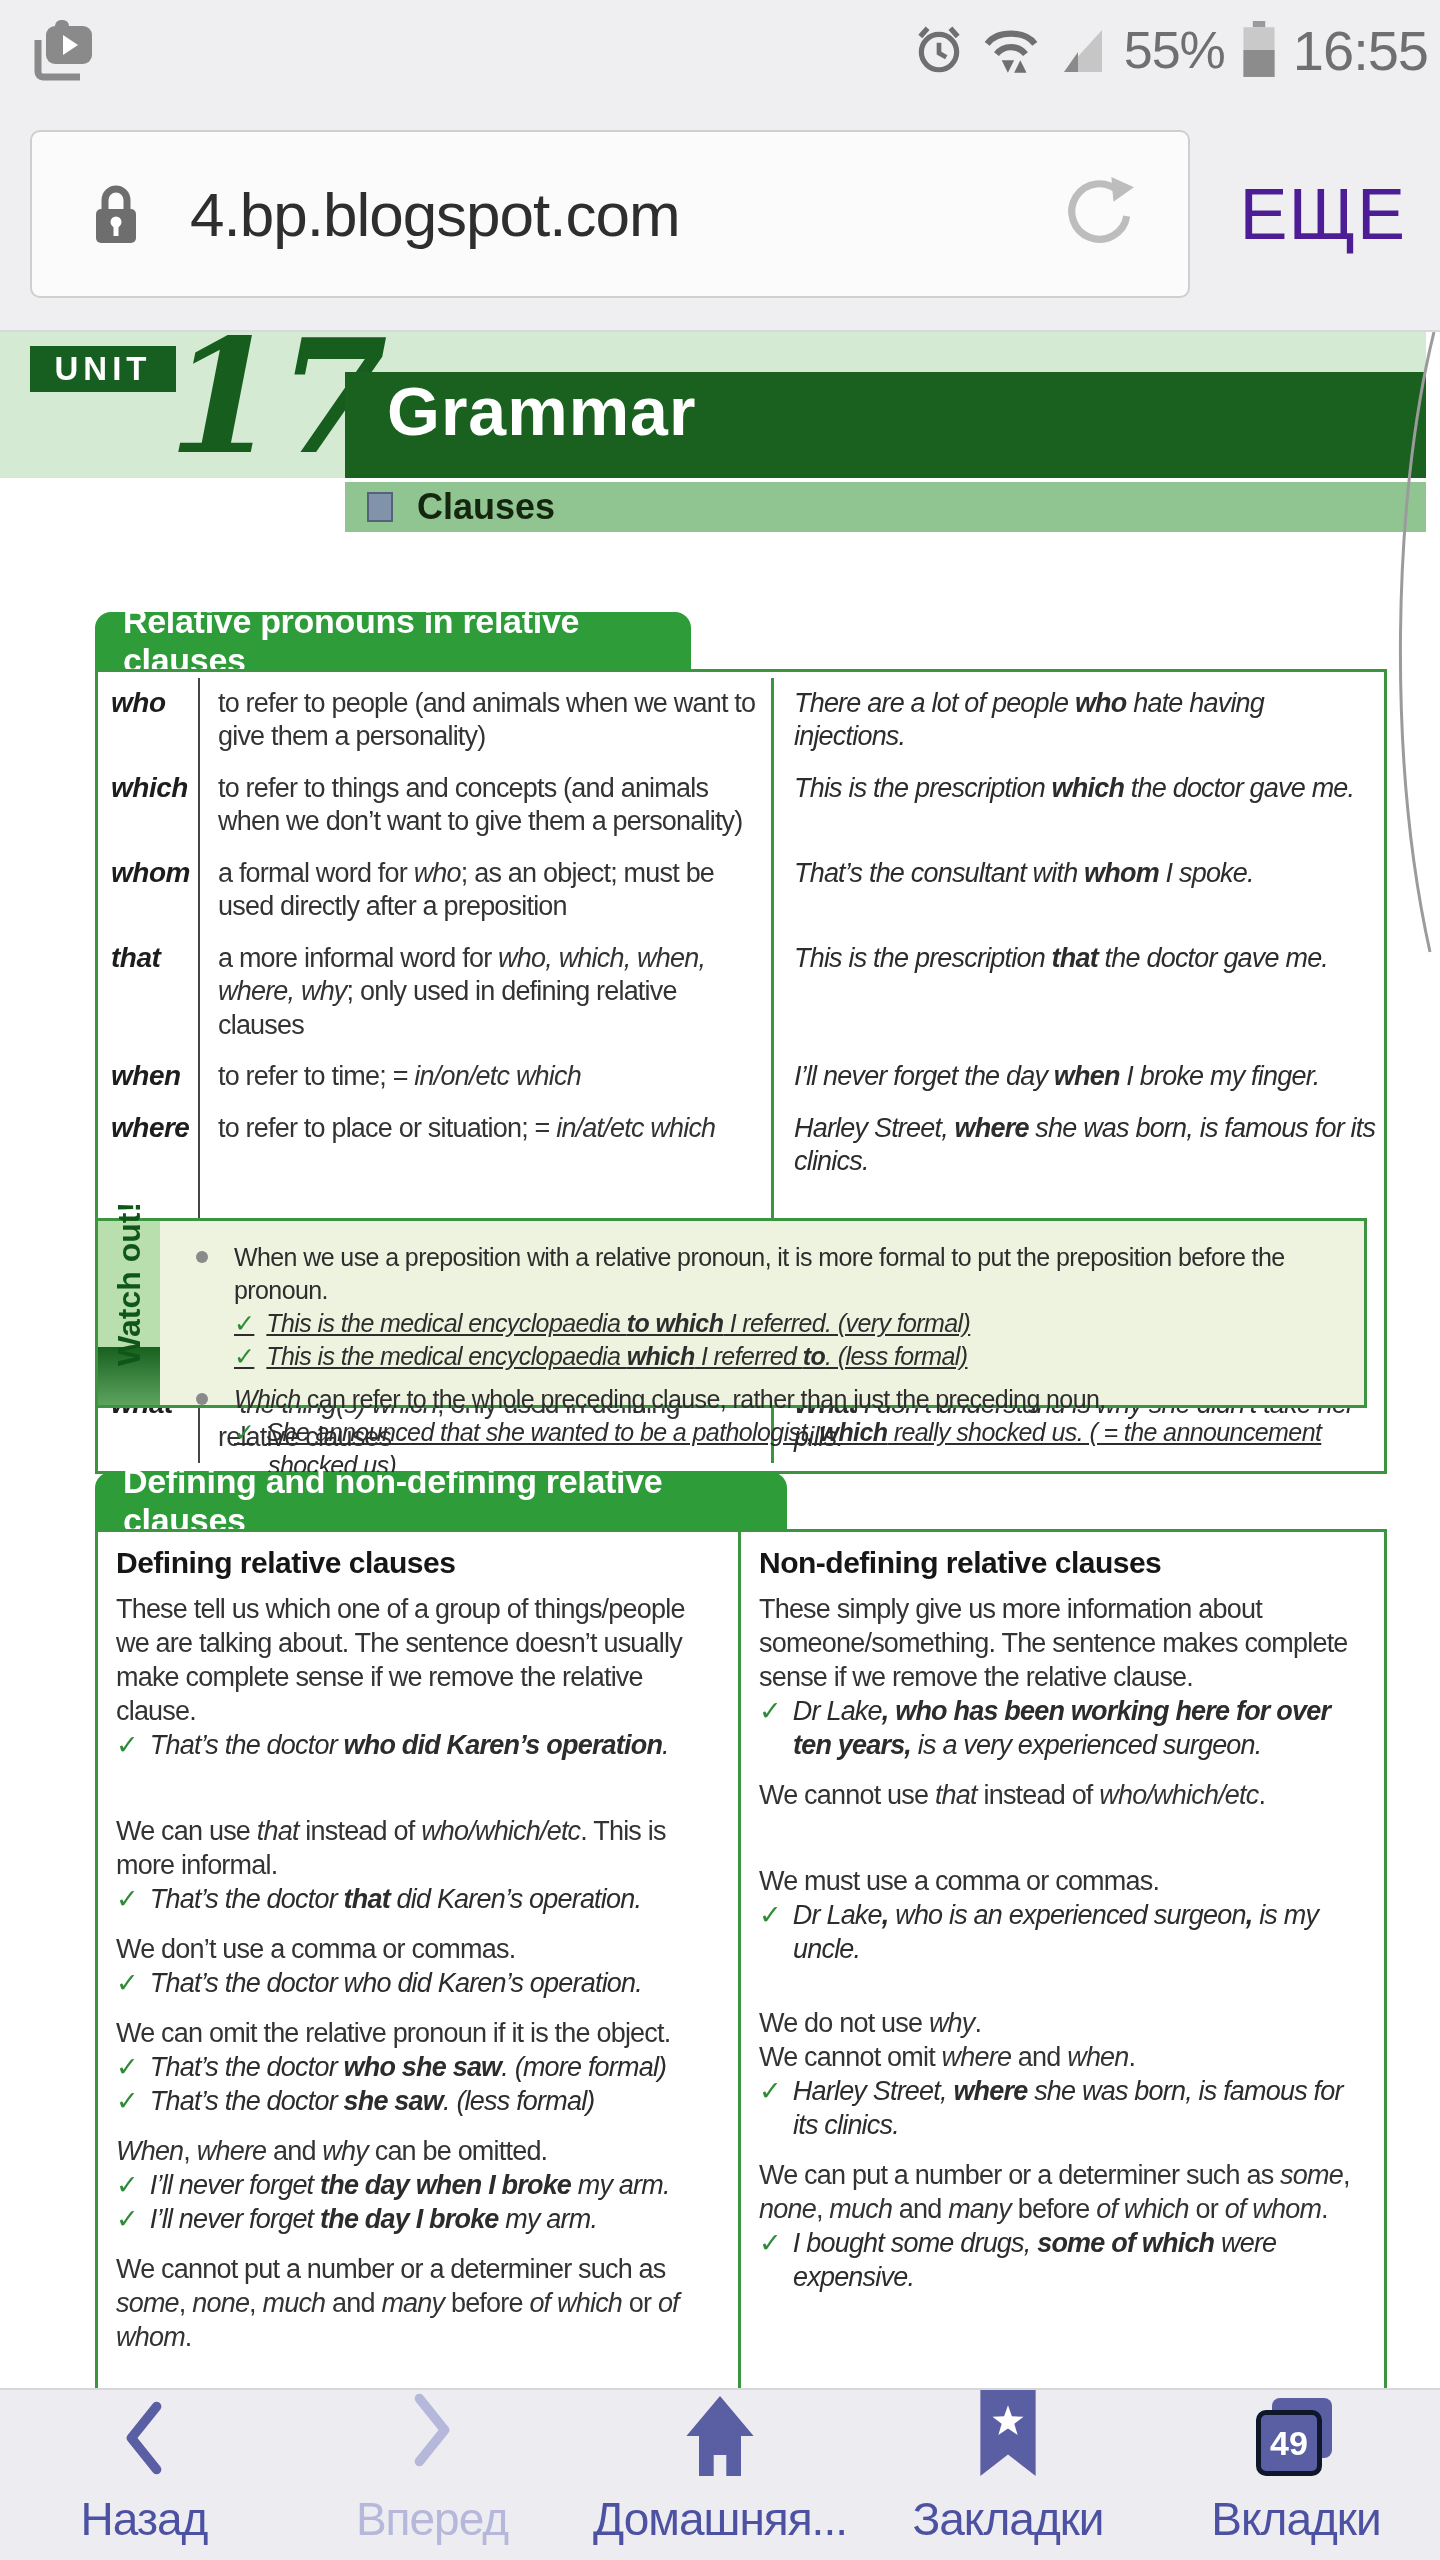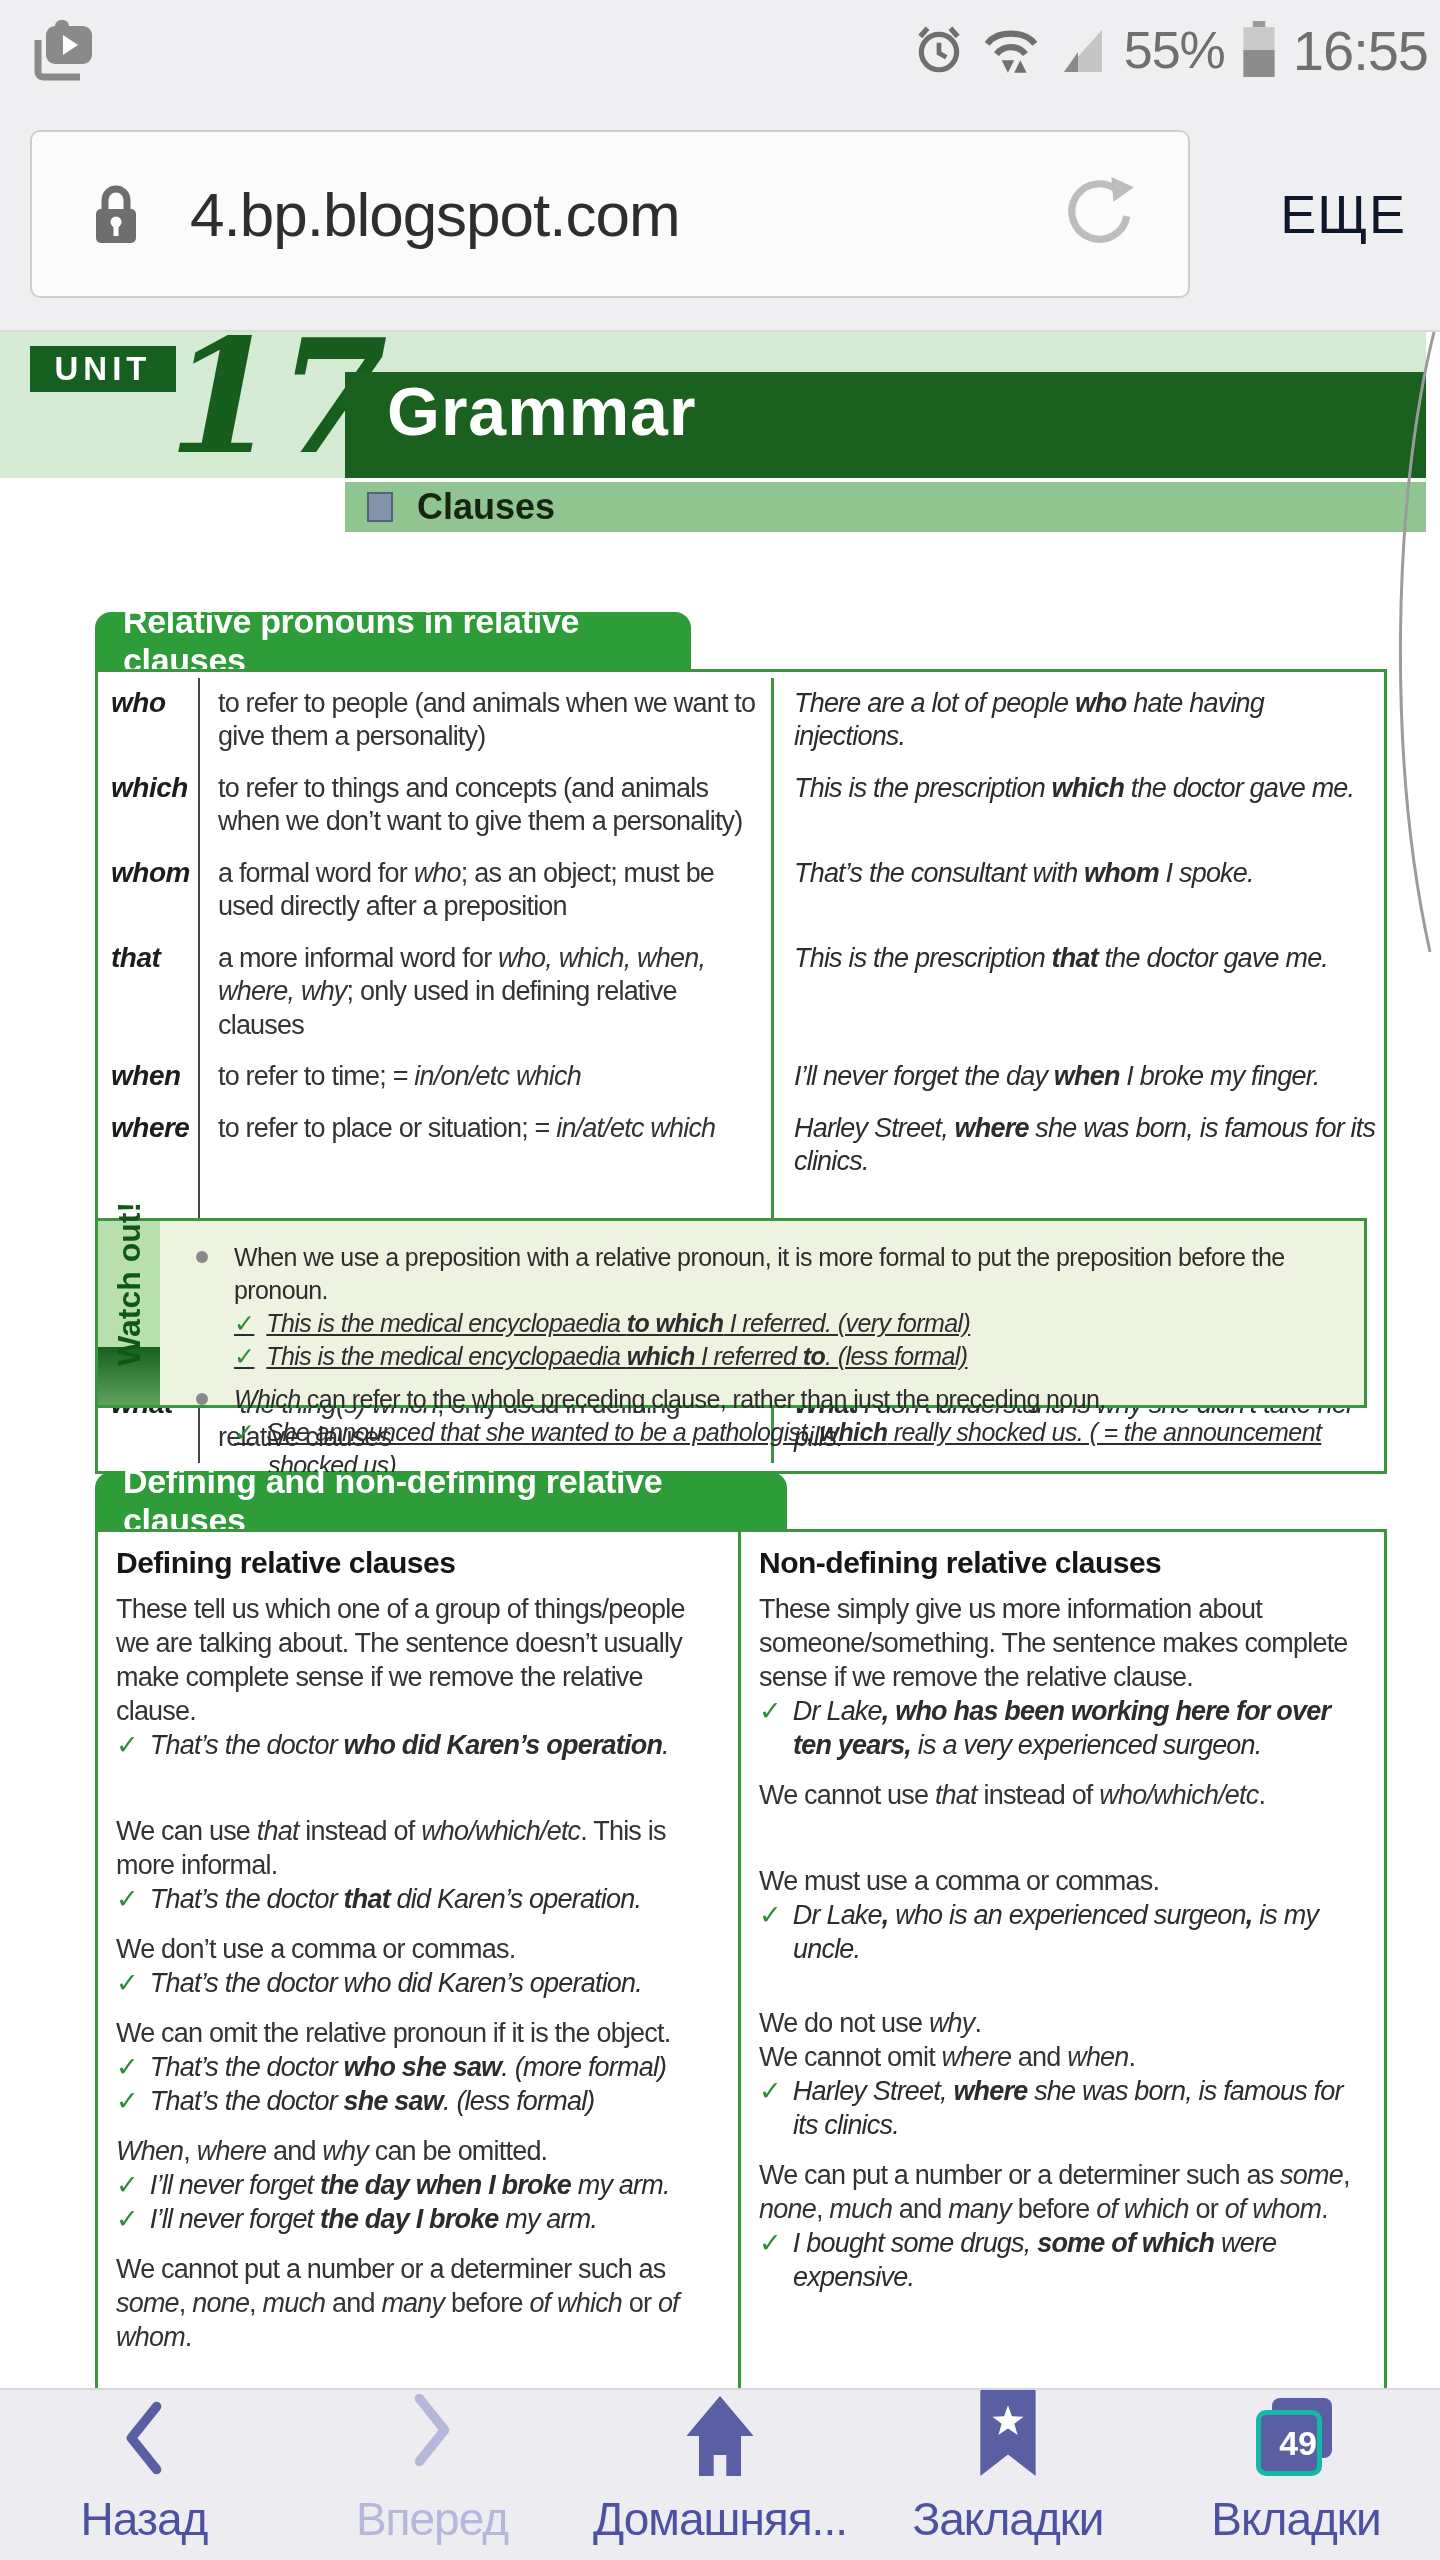--- a/index.html
+++ b/index.html
@@ -7,21 +7,21 @@
   .abs { position:absolute; }
 
   
   .chrome { position:absolute; top:0; left:0; width:1440px; height:332px; background:#efeef1; border-bottom:2px solid #d9d8dc; }
   .status-bar { position:absolute; top:0; left:0; width:1440px; height:100px; }
   .status-right { position:absolute; right:12px; top:0; height:100px; display:flex; align-items:center; gap:16px; color:#6f6f6f; }
   .pct { font-size:52px; color:#6f6f6f; letter-spacing:-1px; }
   .clock { font-size:56px; color:#6f6f6f; letter-spacing:-1px; }
   .url-box { position:absolute; left:30px; top:130px; width:1160px; height:168px; background:#fbfbfb; border:2px solid #cfcfcf; border-radius:10px; display:flex; align-items:center; }
   .url-text { font-size:62px; color:#2e2e2e; letter-spacing:-1px; margin-left:46px; flex:1; }
-  .more-btn { position:absolute; right:34px; top:130px; height:168px; display:flex; align-items:center; font-size:54px; color:#0f172a; letter-spacing:1px; }
+  .more-btn { position:absolute; right:34px; top:130px; height:168px; display:flex; align-items:center; font-size:72px; color:#4c1d95; letter-spacing:1px; }
 
   
   .page { position:absolute; top:332px; left:0; width:1440px; height:2056px; background:#fff; }
   .band { position:absolute; top:0; left:0; width:1426px; height:146px; background:#d4ead2; }
   .unit-box { position:absolute; left:30px; top:14px; width:146px; height:46px; background:#175f20; color:#fff; font-weight:bold; font-size:33px; letter-spacing:5px; display:flex; align-items:center; justify-content:center; }
   .unit-number { position:absolute; left:168px; top:-14px; font-family:"DejaVu Serif", serif; font-style:italic; font-weight:bold; font-size:158px; line-height:1; color:#165d1e; }
   .grammar-bar { position:absolute; left:345px; top:40px; width:1081px; height:106px; background:#1a611f; display:flex; }
   .grammar-title { color:#fff; font-weight:bold; font-size:68px; letter-spacing:1px; margin-left:42px; }
   .clauses-bar { position:absolute; left:345px; top:150px; width:1081px; height:50px; background:#90c591; display:flex; align-items:center; }
   .clauses-icon { width:26px; height:30px; background:#8193ab; border:2px solid #55627a; margin-left:22px; }
@@ -64,21 +64,21 @@
   .mb-lg { margin-bottom:40px; }
 
   
   .nav { position:absolute; top:2388px; left:0; width:1440px; height:172px; background:#edecf0; border-top:2px solid #d7d6da; display:flex; }
   .nav-item { flex:1; display:flex; flex-direction:column; align-items:center; justify-content:flex-end; padding-bottom:14px; gap:14px; }
   .nav-icon { height:84px; display:flex; align-items:flex-end; justify-content:center; }
   .nav-label { font-size:46px; color:#4c51a2; letter-spacing:-1px; }
   .nav-item.disabled .nav-label { color:#b5b8da;margin-top:8px; }
   .tabs-icon { position:relative; width:80px; height:80px; }
   .tabs-back { position:absolute; left:16px; top:0; width:60px; height:60px; background:#5a5ea3; border-radius:8px; }
-  .tabs-front { position:absolute; left:0; top:12px; width:66px; height:66px; background:#5a5ea3; border:5px solid #14b8a6; border-radius:10px; display:flex; align-items:center; justify-content:flex-end; color:#fff; font-weight:bold; font-size:34px; }
+  .tabs-front { position:absolute; left:0; top:12px; width:66px; height:66px; background:#5a5ea3; border:5px solid #0f172a; border-radius:10px; display:flex; align-items:center; justify-content:center; color:#fff; font-weight:bold; font-size:34px; }
   b { font-weight:bold; } i { font-style:italic; }
 </style>
 </head>
 <body>
 
 <div class="chrome">
   <div class="status-bar">
     <svg class="abs" style="left:30px;top:18px" width="72" height="64" viewBox="0 0 72 64">
       <path d="M8 22 V54 a5 5 0 0 0 5 5 H50" stroke="#8a8a8a" stroke-width="7" fill="none"></path>
       <rect x="25" y="2" width="14" height="12" rx="6" fill="#8a8a8a"></rect>

